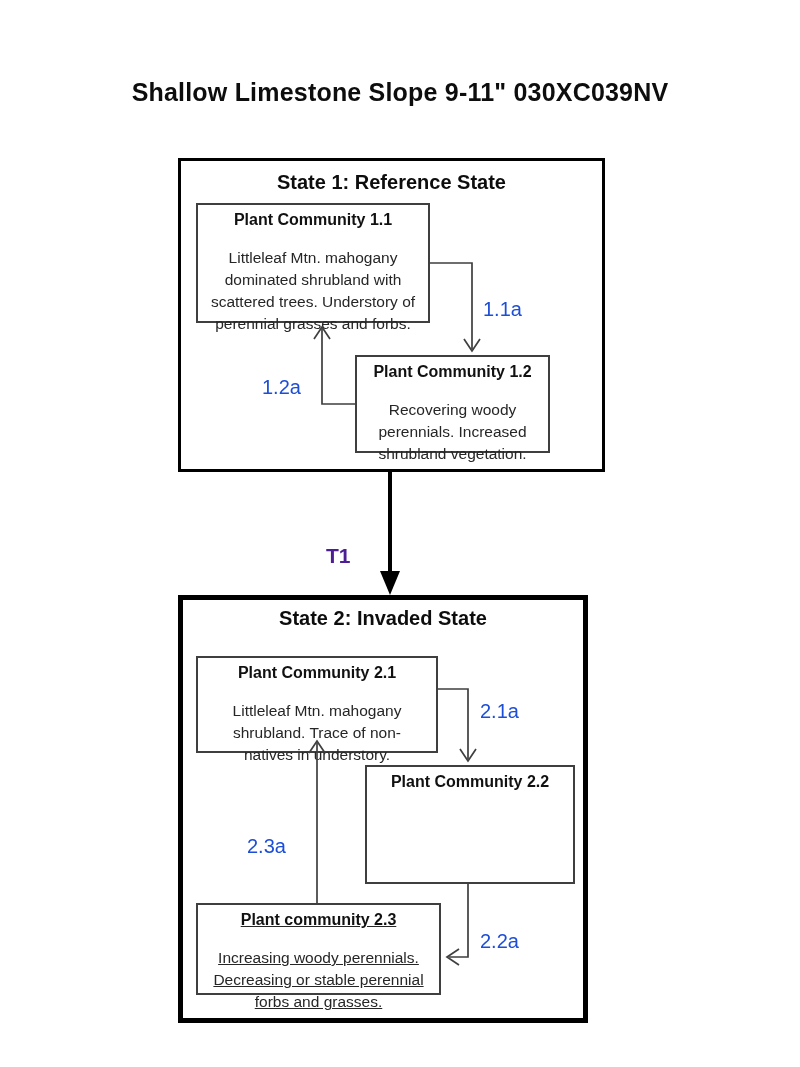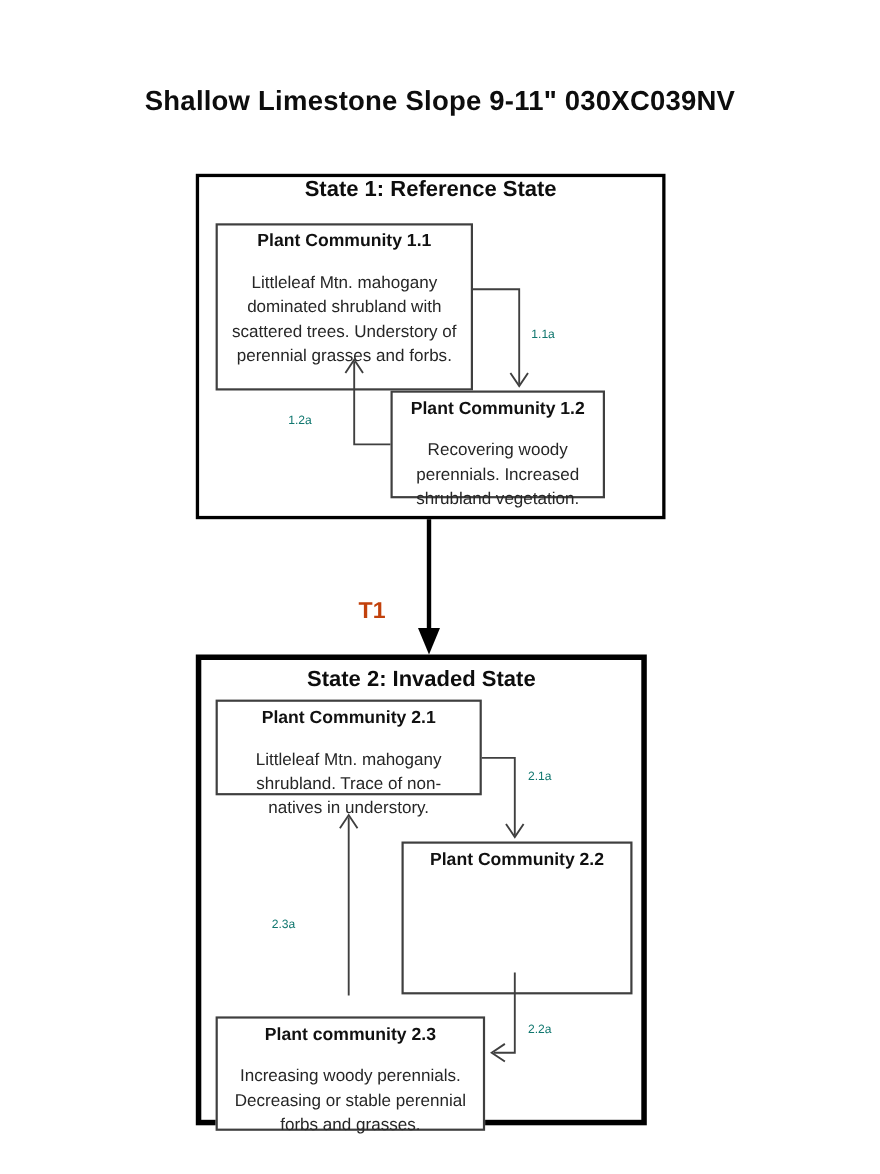--- a/index.html
+++ b/index.html
@@ -44,21 +44,21 @@
     padding-left: 40px;
   }
   .state-title {
     position: absolute;
     left: 0; right: 0;
     text-align: center;
     font-size: 20px;
     font-weight: bold;
     color: #0d0d0d;
   }
-  .s1 .state-title { top: 0; }
+  .s1 .state-title { top: 10px; }
   .s2 .state-title { top: 7px; }
   .community-box {
     position: absolute;
     background: #ffffff;
     border: 2px solid #3f3f3f;
     box-sizing: border-box;
     text-align: center;
     padding-top: 4px;
     font-size: 15.5px;
     line-height: 22px;
@@ -66,47 +66,47 @@
   }
   .community-title {
     font-weight: bold;
     color: #111111;
     font-size: 16px;
   }
   .community-desc {
     white-space: pre-line;
     margin-top: 16px;
   }
-  .pc11 { left: 15px;  top: 42px;  width: 234px; height: 152px; }
+  .pc11 { left: 15px;  top: 42px;  width: 234px; height: 120px; }
   .pc12 { left: 174px; top: 194px; width: 195px; height: 98px;  }
-  .pc21 { left: 13px;  top: 36px;  width: 242px; height: 87px;  }
-  .pc22 { left: 182px; top: 165px; width: 210px; height: 139px; }
-  .pc23 { left: 13px;  top: 324px; width: 245px; height: 104px;  }
+  .pc21 { left: 13px;  top: 56px;  width: 242px; height: 97px;  }
+  .pc22 { left: 182px; top: 165px; width: 210px; height: 119px; }
+  .pc23 { left: 13px;  top: 303px; width: 245px; height: 92px; text-decoration: underline;  }
   .arrows {
     position: absolute;
     left: 0; top: 0;
     width: 800px; height: 1067px;
     pointer-events: none;
   }
   .pathway-label {
     position: absolute;
-    font-size: 11px;
-    color: #0f766e;
+    font-size: 20px;
+    color: #1d4ed8;
   }
   .lbl-11a { left: 483px; top: 298px; }
   .lbl-12a { left: 262px; top: 376px; }
   .lbl-21a { left: 480px; top: 700px; }
   .lbl-22a { left: 480px; top: 930px; }
   .lbl-23a { left: 247px; top: 835px; }
   .transition-label {
     position: absolute;
     left: 326px; top: 544px;
     font-size: 21px;
     font-weight: bold;
-    color: #c2410c;
+    color: #4c1d95;
   }
 </style>
 </head>
 <body>
 
 <div id="page">
 
   <div class="page-title">Shallow Limestone Slope 9-11" 030XC039NV</div>
 
   <div class="state-box s1">

